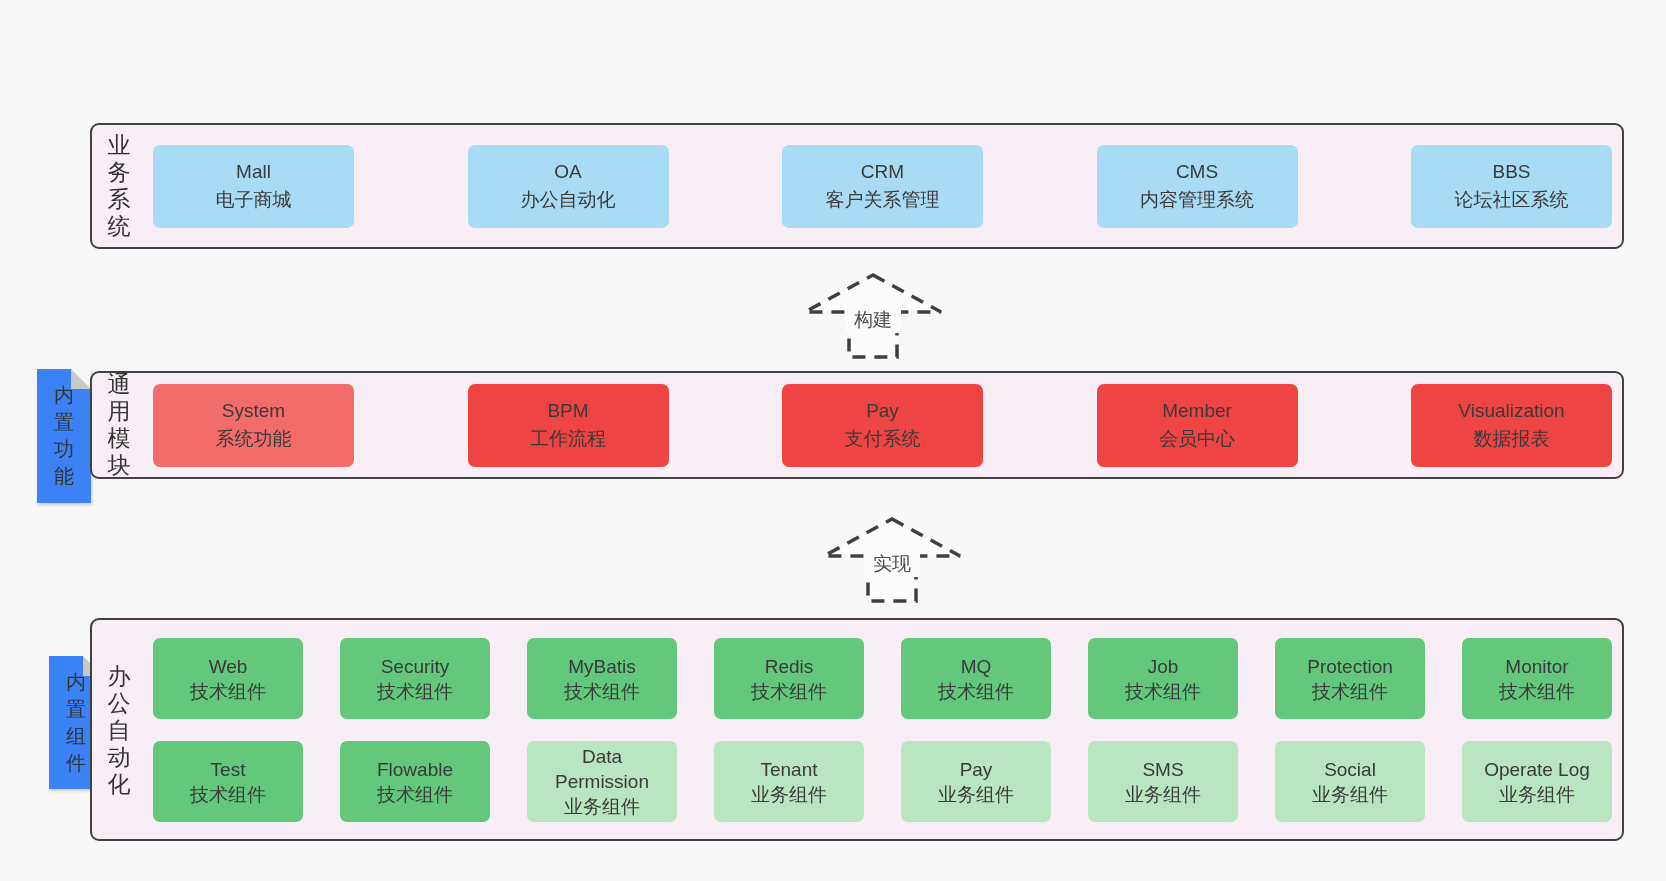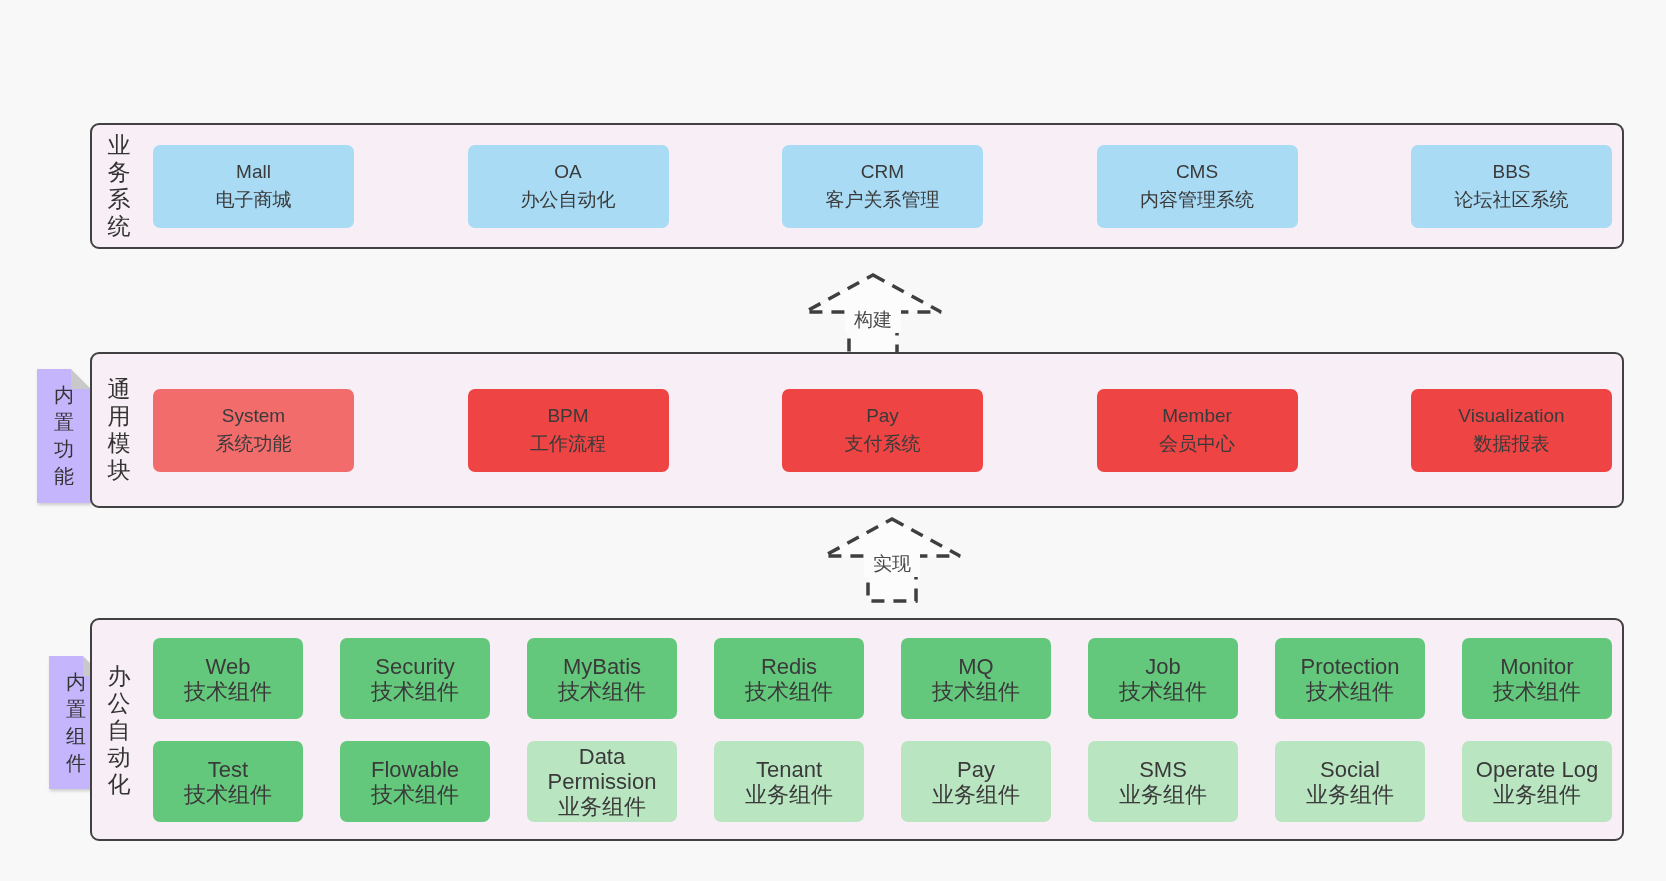--- a/index.html
+++ b/index.html
@@ -6,21 +6,21 @@
   body{
     width:1666px;height:881px;position:relative;overflow:hidden;
     background:#f8f8f8;color:#3a3a3a;
     font-family:"Liberation Sans","DejaVu Sans",sans-serif;
   }
   .band{
     position:absolute;left:90px;width:1534px;box-sizing:border-box;
     background:#f8eef6;border:2px solid #414141;border-radius:9px;z-index:2;
   }
   #band-business{top:123px;height:126px;}
-  #band-modules{top:352px;height:156px;}
+  #band-modules{top:371px;height:108px;}
   #band-framework{top:618px;height:223px;}
 
   .vlabel{
     position:absolute;left:13px;top:50%;transform:translateY(-50%);
     width:28px;font-size:23px;line-height:27px;color:#333;
     text-align:center;word-break:break-all;
   }
   .boxes{
     position:absolute;left:61px;right:10px;top:0;bottom:0;
     display:flex;align-items:center;justify-content:space-between;gap:28px;
@@ -32,30 +32,30 @@
   .row{display:flex;justify-content:space-between;}
 
   .bigbox{
     width:201px;height:83px;border-radius:7px;box-sizing:border-box;
     display:flex;flex-direction:column;align-items:center;justify-content:center;
     font-size:19px;line-height:28px;text-align:center;
   }
   .smallbox{
     width:150px;height:81px;border-radius:7px;box-sizing:border-box;padding:5px 12px;
     display:flex;flex-direction:column;align-items:center;justify-content:center;
-    font-size:22px;line-height:25px;text-align:center;
+    font-size:19px;line-height:25px;text-align:center;
   }
   .blue{background:#a9dbf5;}
   .red{background:#f26c6c;}
   .pink{background:#ef4444;}
   .green{background:#63c87b;}
   .lightgreen{background:#b9e5c1;}
 
   .sticky{
-    position:absolute;width:54px;background:#c4b5fd;z-index:1;
+    position:absolute;width:54px;background:#3b82f6;z-index:1;
     box-shadow:1px 2px 3px rgba(0,0,0,0.18);
   }
   .sticky::after{
     content:"";position:absolute;top:0;right:0;
     border-style:solid;border-width:0 20px 20px 0;
     border-color:#f8f8f8 #f8f8f8 #c9c9c9 #c9c9c9;
   }
   #sticky-modules{left:37px;top:369px;height:134px;}
   #sticky-framework{left:37px;top:656px;height:133px;margin-left:12px;}
   .stext{

